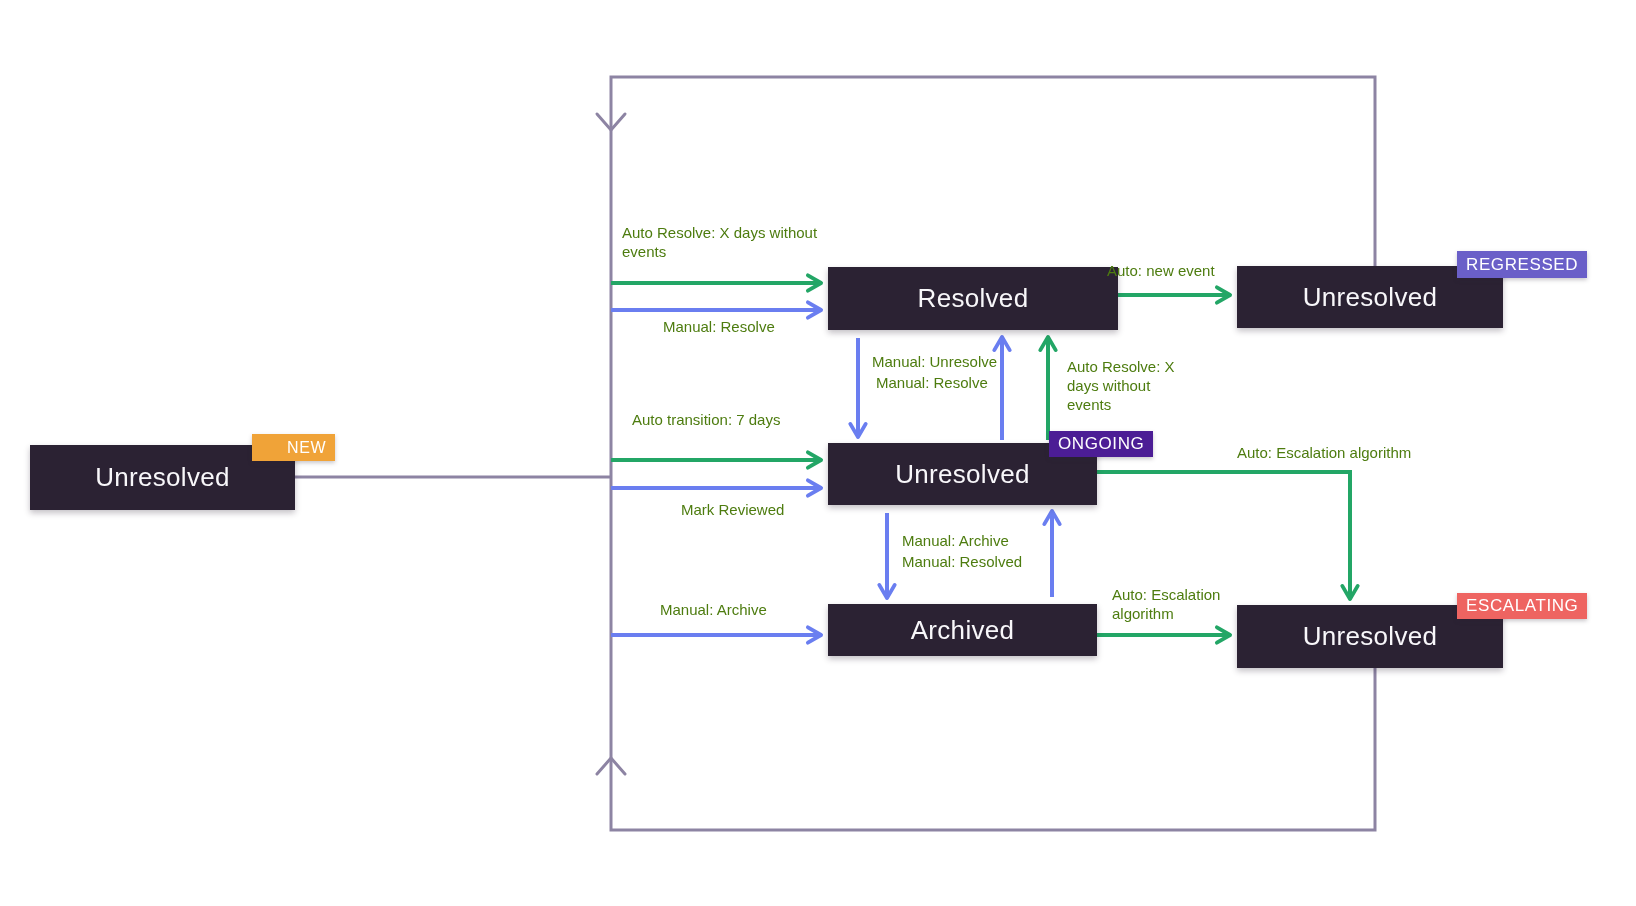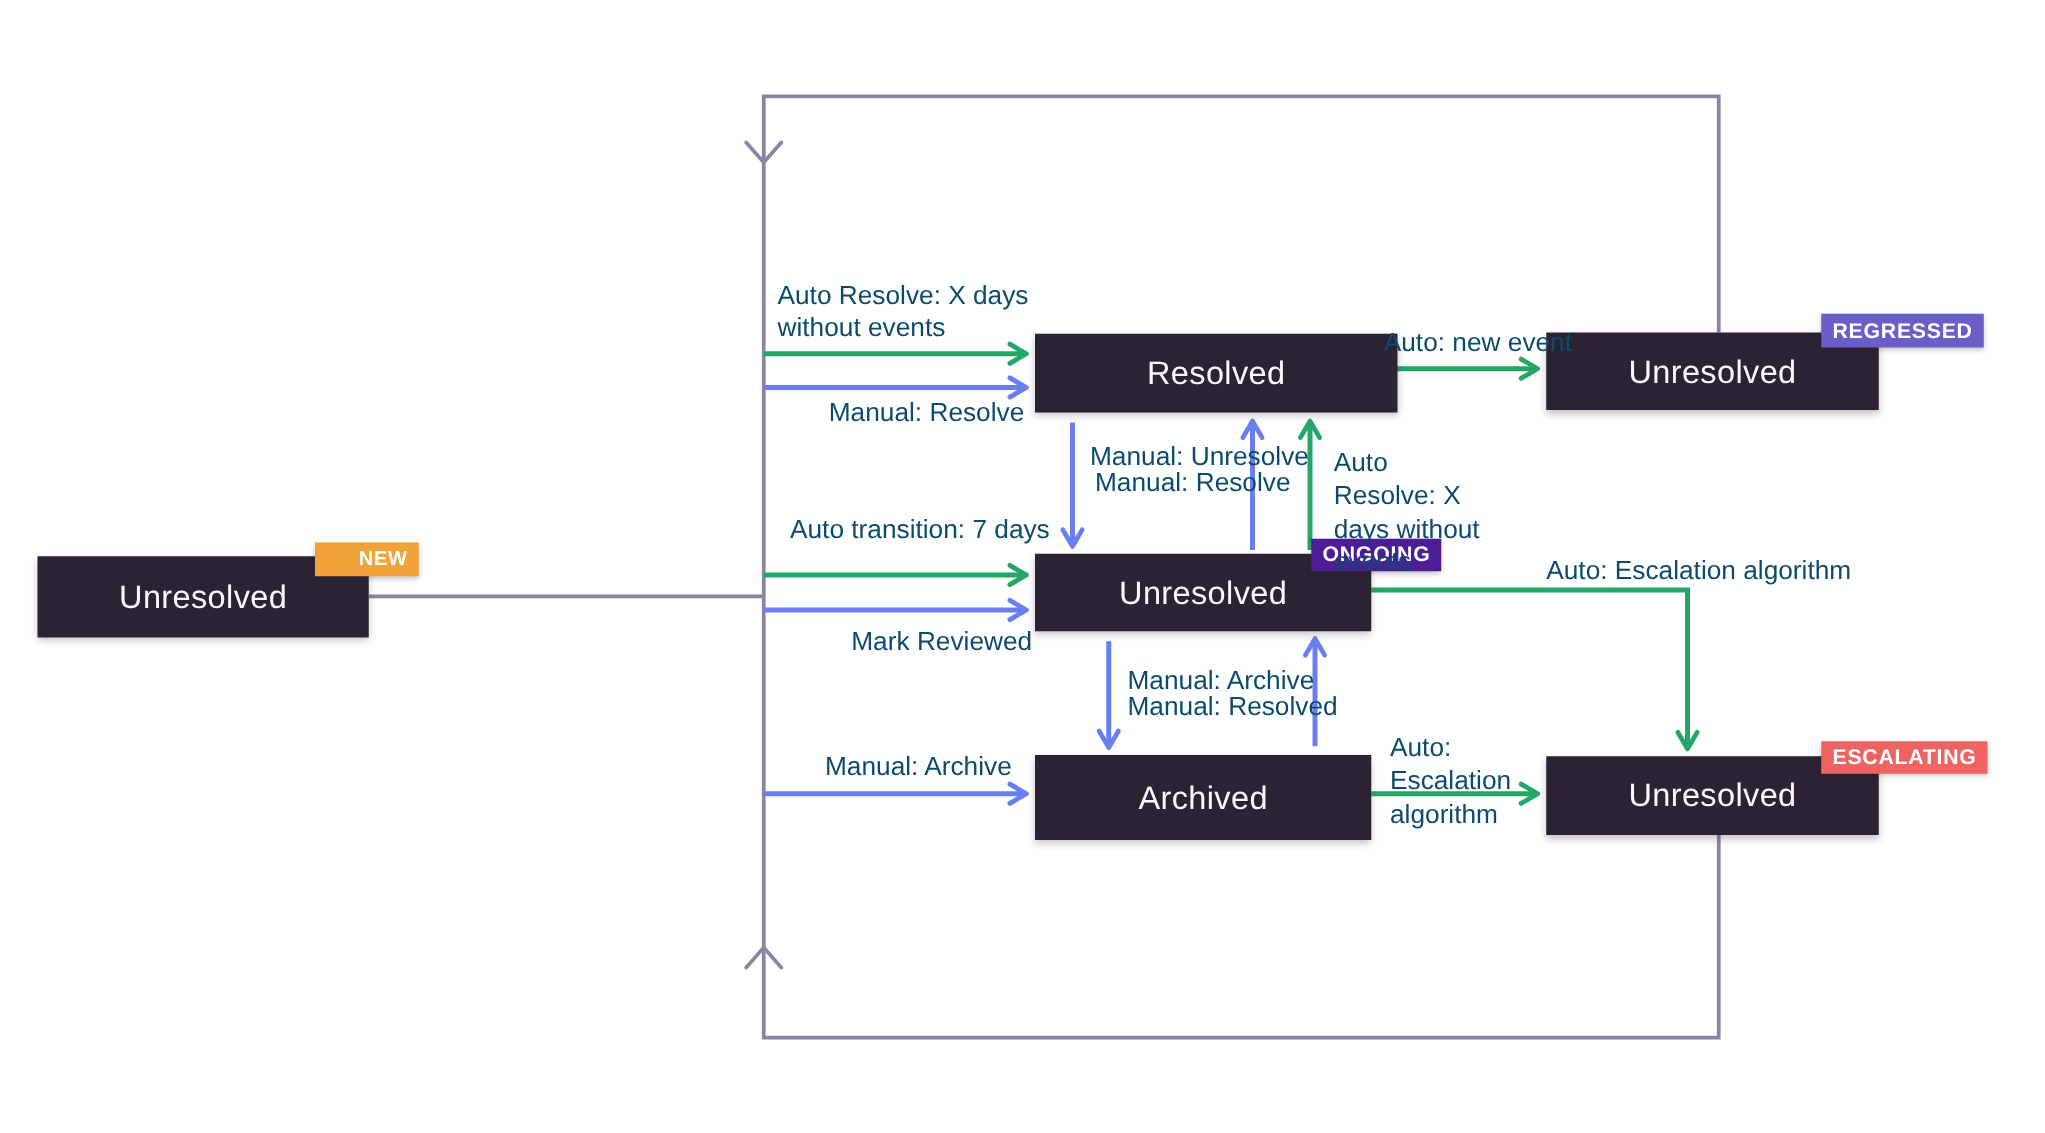--- a/index.html
+++ b/index.html
@@ -7,30 +7,30 @@
     position:relative;width:1636px;height:906px;background:#ffffff;overflow:hidden;
     font-family:"Liberation Sans",sans-serif;
   }
   .edges{position:absolute;left:0;top:0;width:1636px;height:906px;}
   .state-box{
     position:absolute;background:#2b2233;display:flex;align-items:center;justify-content:center;
     box-shadow:0 3px 6px rgba(43,34,51,.28);
   }
   .state-label{color:#f8f7fa;font-size:26px;letter-spacing:.3px;}
   .badge{
-    position:absolute;color:#ffffff;font-size:17px;font-weight:700;letter-spacing:.6px;
+    position:absolute;color:#ffffff;font-size:17px;font-weight:400;letter-spacing:.6px;
     display:inline-flex;align-items:center;justify-content:center;padding:0 9px;white-space:nowrap;
     box-shadow:0 2px 4px rgba(43,34,51,.25);
   }
   .badge-new{background:#f0a338;height:27px;font-size:16px;}
   .badge-ongoing{background:#4c1d95;height:26px;}
   .badge-regressed{background:#6a5fc8;height:27px;}
   .badge-escalating{background:#ee6461;height:26px;}
   .edge-label{
-    position:absolute;color:#0c4a6e;font-size:21px;font-weight:500;line-height:1.25;
+    position:absolute;color:#4d7c0f;font-size:15px;font-weight:500;line-height:1.25;
     white-space:nowrap;
   }
   .edge-label.wrap{white-space:normal;}
 </style>
 </head>
 <body>
 
 <div class="canvas">
 
   <svg class="edges" width="1636" height="906" viewBox="0 0 1636 906">
@@ -67,21 +67,21 @@
 
   <div class="state-box" style="left:30px;top:445px;width:265px;height:65px;">
     <span class="state-label">Unresolved</span>
   </div>
   <div class="state-box" style="left:828px;top:267px;width:290px;height:63px;">
     <span class="state-label">Resolved</span>
   </div>
   <div class="state-box" style="left:828px;top:443px;width:269px;height:62px;">
     <span class="state-label">Unresolved</span>
   </div>
-  <div class="state-box" style="left:828px;top:604px;width:269px;height:68px;">
+  <div class="state-box" style="left:828px;top:604px;width:269px;height:52px;">
     <span class="state-label">Archived</span>
   </div>
   <div class="state-box" style="left:1237px;top:266px;width:266px;height:62px;">
     <span class="state-label">Unresolved</span>
   </div>
   <div class="state-box" style="left:1237px;top:605px;width:266px;height:63px;">
     <span class="state-label">Unresolved</span>
   </div>
 
   <div class="badge badge-new" style="left:252px;top:434px;padding-left:35px;">NEW</div>

